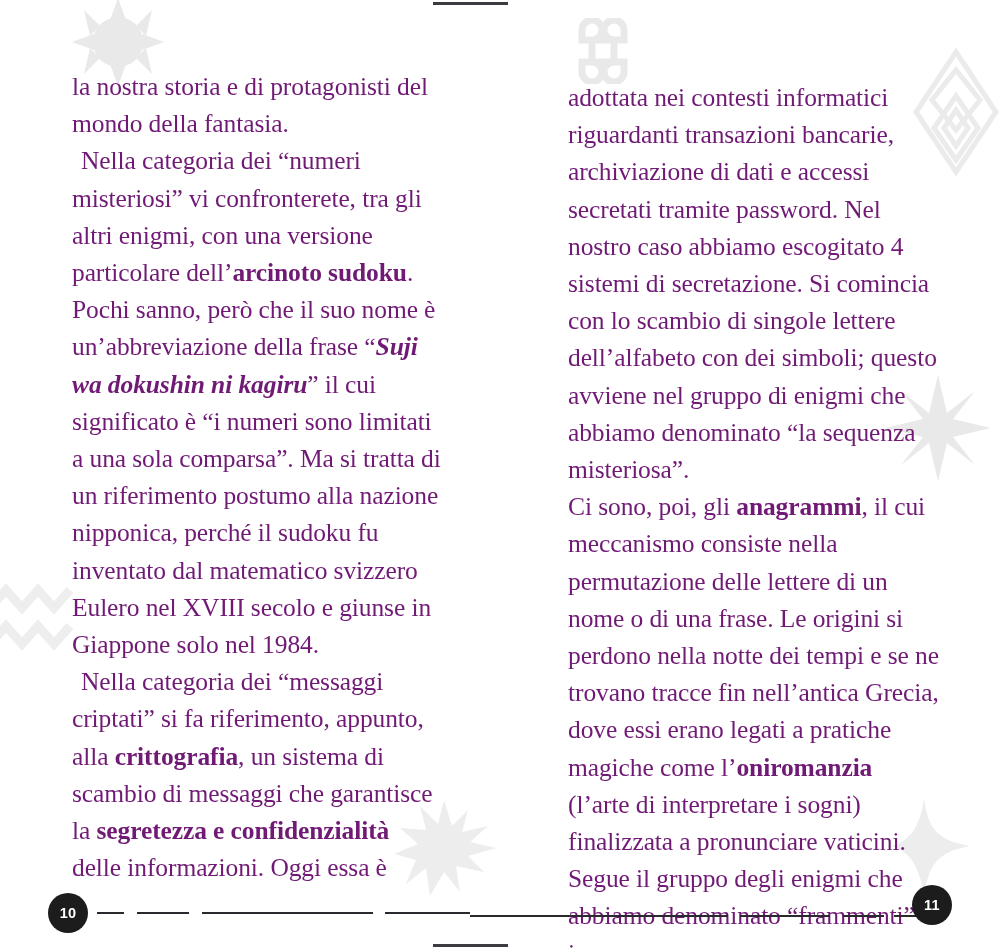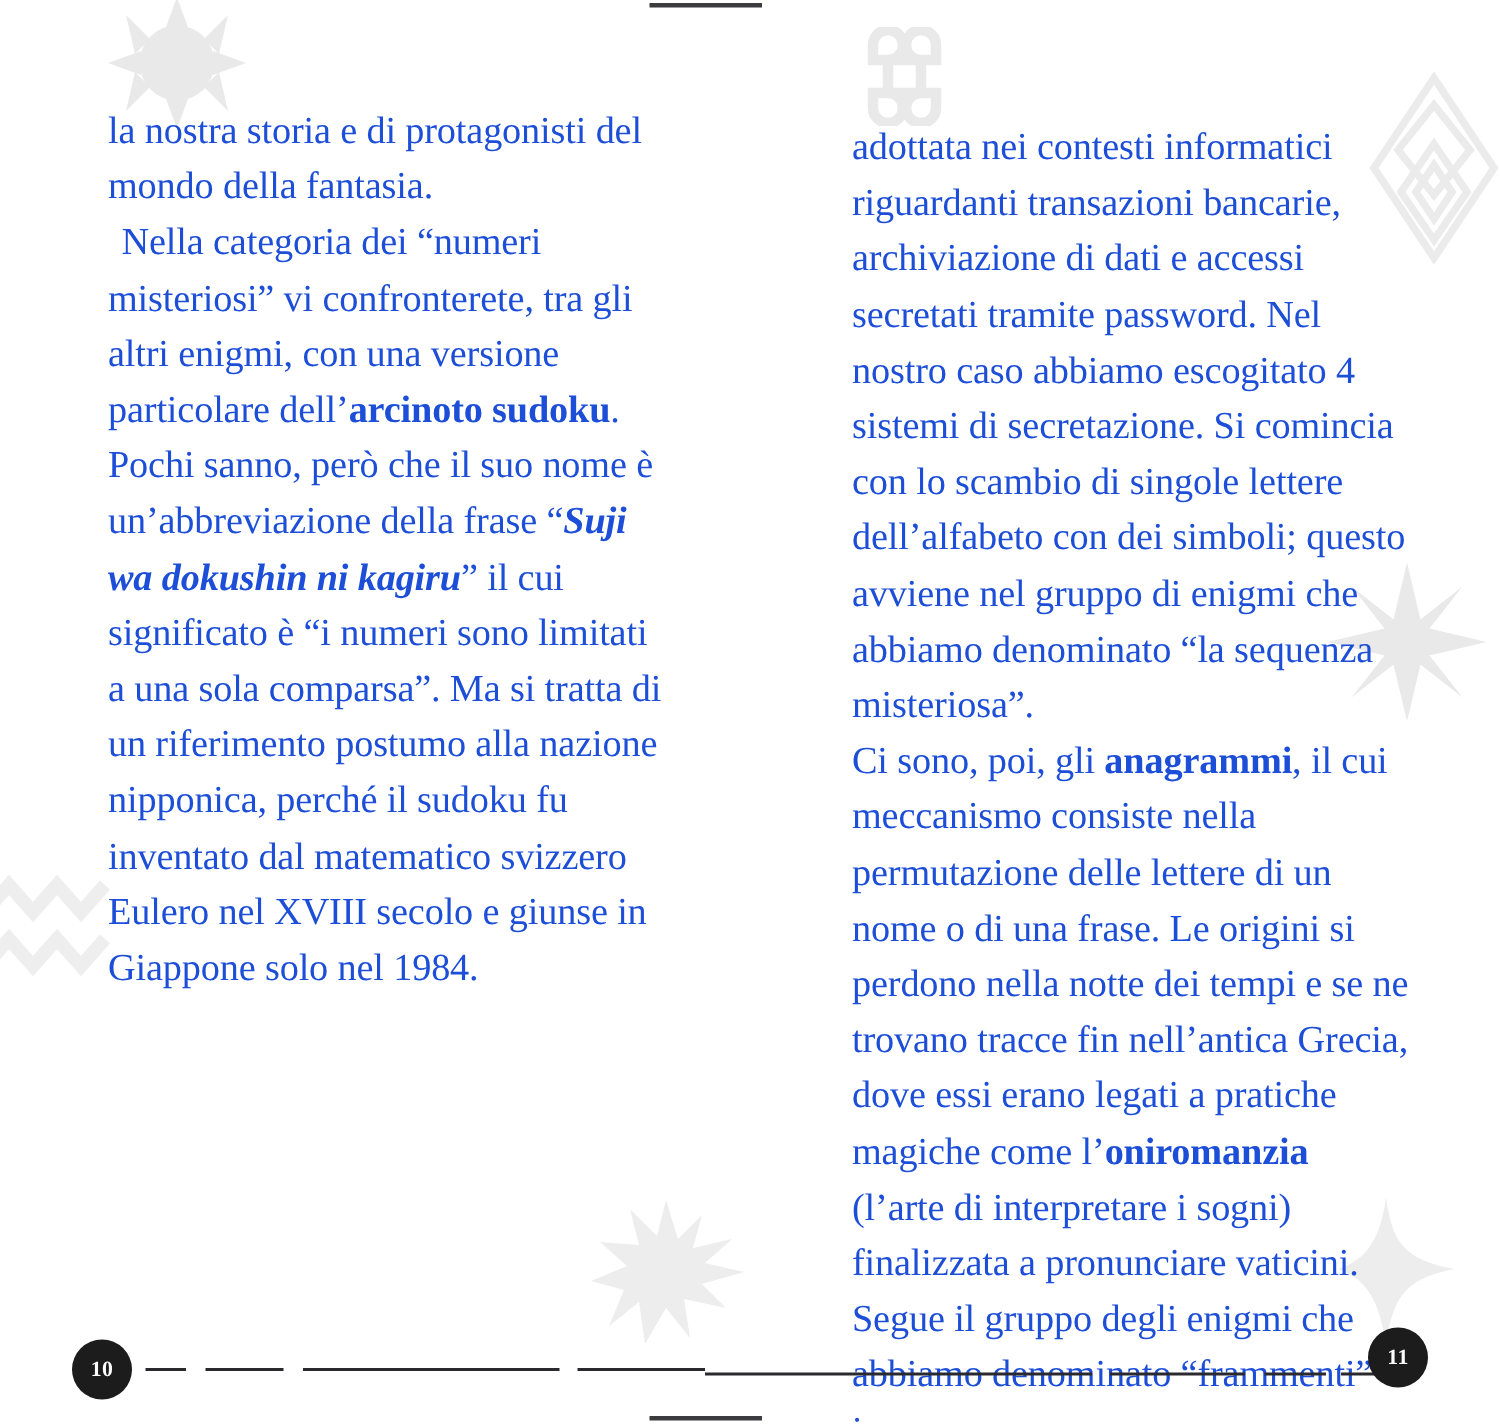--- a/index.html
+++ b/index.html
@@ -39,21 +39,21 @@
   .page-left  { left: 0;   width: 500px; }
   .page-right { left: 500px; width: 500px; margin-top: 11px; }
 
   .column {
     position: absolute;
     top: 68px;
     width: 372px;
     font-size: 25.5px;
     line-height: 37.2px;
     letter-spacing: -0.1px;
-    color: #1d4ed8;
+    color: #701a75;
   }
   .page-left  .column { left: 72px; }
   .page-right .column { left: 68px; }
 
   .column p {
     margin: 0;
     text-indent: 0;
   }
   .column p.indented {
     text-indent: 9px;
@@ -84,21 +84,21 @@
     width: 40px;
     height: 40px;
     border-radius: 50%;
     background: #1c1c1c;
     color: #ffffff;
     display: flex;
     align-items: center;
     justify-content: center;
     font-size: 14.5px;
     font-weight: 700;
-    font-family: Liberation Serif, serif;
+    font-family: Liberation Sans, sans-serif;
     letter-spacing: 0.3px;
   }
   .folio-left  { left: 48px;  top: 14px; }
   .folio-right { right: 48px; top: 6px; }
 
   .rule {
     position: absolute;
     background: #2a2a2e;
     height: 2px;
   }
@@ -183,20 +183,21 @@
 
 <div class="tick tick-top"></div>
 <div class="tick tick-bottom"></div>
 
 <div class="spread">
 
   <div class="page page-left">
     <div class="column">
       <p><span>la nostra storia e di protagonisti del mondo della fantasia.</span></p>
       <p class="indented"><span>Nella categoria dei “numeri misteriosi” vi confronterete, tra gli altri enigmi, con una versione particolare dell’</span><b>arcinoto sudoku</b><span>. Pochi sanno, però che il suo nome è un’abbreviazione della frase “</span><em>Suji wa dokushin ni kagiru</em><span>” il cui significato è “i numeri sono limitati a una sola comparsa”. Ma si tratta di un riferimento postumo alla nazione nipponica, perché il sudoku fu inventato dal matematico svizzero Eulero nel XVIII secolo e giunse in Giappone solo nel 1984.</span></p>
+      <p class="indented"><span>Nella categoria dei “messaggi criptati” si fa riferimento, appunto, alla </span><b>crittografia</b><span>, un sistema di scambio di messaggi che garantisce la </span><b>segretezza e confidenzialità</b><span> delle informazioni. Oggi essa è</span></p>
     </div>
   </div>
 
   <div class="page page-right">
     <div class="column">
       <p><span>adottata nei contesti informatici riguardanti transazioni bancarie, archiviazione di dati e accessi secretati tramite password. Nel nostro caso abbiamo escogitato 4 sistemi di secretazione. Si comincia con lo scambio di singole lettere dell’alfabeto con dei simboli; questo avviene nel gruppo di enigmi che abbiamo denominato “la sequenza misteriosa”.</span></p>
       <p><span>Ci sono, poi, gli </span><b>anagrammi</b><span>, il cui meccanismo consiste nella permutazione delle lettere di un nome o di una frase. Le origini si perdono nella notte dei tempi e se ne trovano tracce fin nell’antica Grecia, dove essi erano legati a pratiche magiche come l’</span><b>oniromanzia</b><span> (l’arte di interpretare i sogni) finalizzata a pronunciare vaticini. Segue il gruppo degli enigmi che abbiamo denominato “frammenti” in</span></p>
     </div>
   </div>
 

